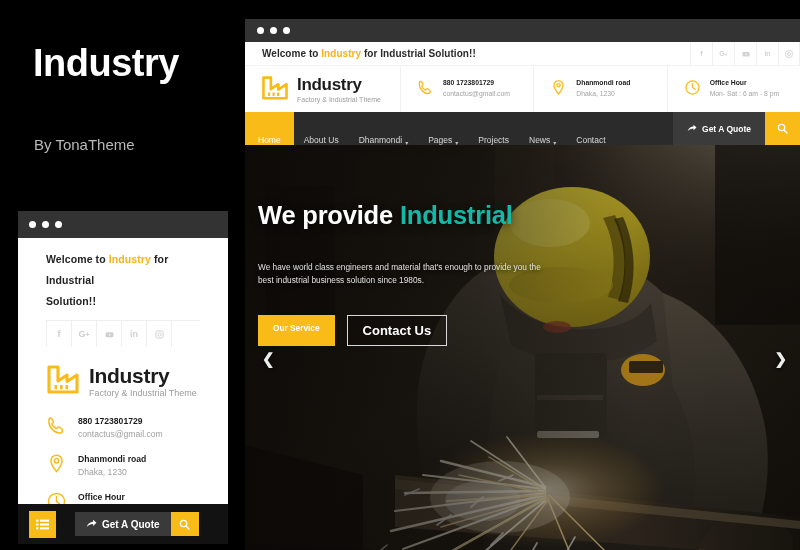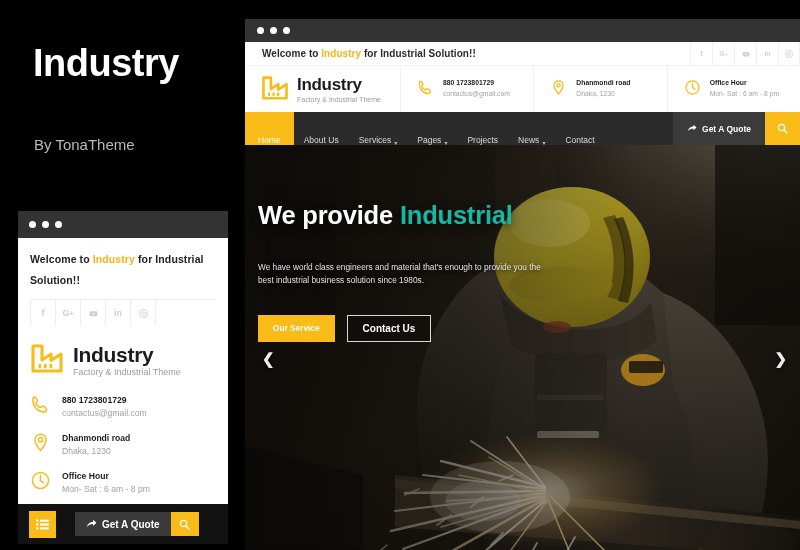--- a/index.html
+++ b/index.html
@@ -29,21 +29,21 @@
 
   
   .mobile {
     position: absolute; left: 18px; top: 211px; width: 210px; height: 333px;
     background: #fff; overflow: hidden;
     box-shadow: 0 3px 14px rgba(0,0,0,.6);
   }
   .m-titlebar { height: 27px; background: #333333; display: flex; align-items: center; padding-left: 11px; gap: 6px; }
   .dot { width: 7px; height: 7px; border-radius: 50%; background: #fff; }
 
-  .m-body { background: #fff; padding: 0 12px; }
+  .m-body { background: #fff; padding: 0 28px; }
   .m-welcome {
     font-size: 10.5px; font-weight: 700; color: #222;
     line-height: 2.0; padding-top: 11px; letter-spacing: .1px;
   }
   .m-welcome .hl { color: #f9b319; }
 
   .m-social { display: flex; margin-top: 8px; border-top: 1px solid #eee; }
   .m-social .s {
     width: 26px; height: 26px; display: flex; align-items: center; justify-content: center;
     border-right: 1px solid #eeeeee; border-left: 1px solid #eeeeee; margin-right: -1px;
@@ -122,21 +122,21 @@
   .hero-photo { position: absolute; inset: 0; }
 
   .hero-overlay { position: absolute; inset: 0; background: linear-gradient(90deg, rgba(10,8,6,.80) 0%, rgba(12,10,7,.55) 42%, rgba(15,12,8,.28) 70%, rgba(10,9,6,.30) 100%); }
 
   .hero-content { position: absolute; left: 13px; top: 52px; width: 330px; }
   .hero-h1 { font-size: 25.5px; font-weight: 700; color: #fff; line-height: 1.48; letter-spacing: -.2px; text-shadow: 0 2px 8px rgba(0,0,0,.55); }
   .hero-h1 .hl { color: #14b8a6; }
   .hero-p { margin-top: 26px; font-size: 8.3px; color: #e2e2e2; line-height: 1.65; width: 285px; text-shadow: 0 1px 4px rgba(0,0,0,.7); }
   .hero-btns { margin-top: 27px; display: flex; gap: 12px; }
   .btn-primary { background: #f9bb18; color: #ffffff; font-size: 8.3px; font-weight: 700; padding: 8px 15px; text-align: right; }
-  .btn-ghost { border: 1px solid #d8d8d8; color: #fff; font-size: 10px; font-weight: 700; padding: 7px 15px; background: rgba(0,0,0,.12); }
+  .btn-ghost { border: 1px solid #d8d8d8; color: #fff; font-size: 13px; font-weight: 700; padding: 7px 15px; background: rgba(0,0,0,.12); }
 
   .hero-arrow { position: absolute; top: 50%; transform: translateY(-50%); color: #fff; font-size: 15px; font-weight: 700; opacity: .92; text-shadow: 0 1px 4px rgba(0,0,0,.8); }
   .hero-arrow.left { left: 17px; }
   .hero-arrow.right { right: 13px; }
 </style>
 </head>
 <body>
 
 <div class="stage">
 
@@ -345,21 +345,21 @@
     </div>
 
     <div class="d-nav">
       <div class="item active">
         <span>Home</span>
       </div>
       <div class="item">
         <span>About Us</span>
       </div>
       <div class="item">
-        <span>Services</span>
+        <span>Dhanmondi</span>
         <span class="caret">▾</span>
       </div>
       <div class="item">
         <span>Pages</span>
         <span class="caret">▾</span>
       </div>
       <div class="item">
         <span>Projects</span>
       </div>
       <div class="item">

